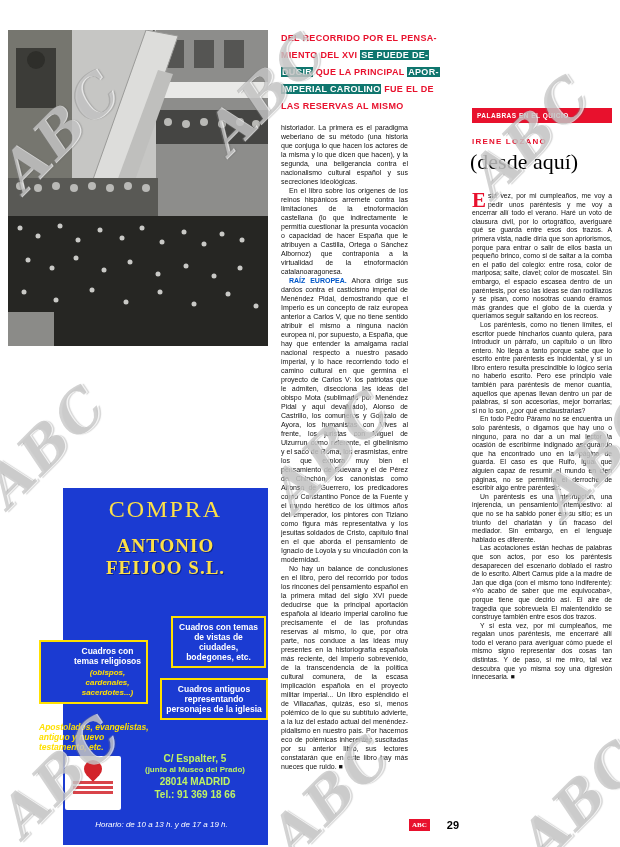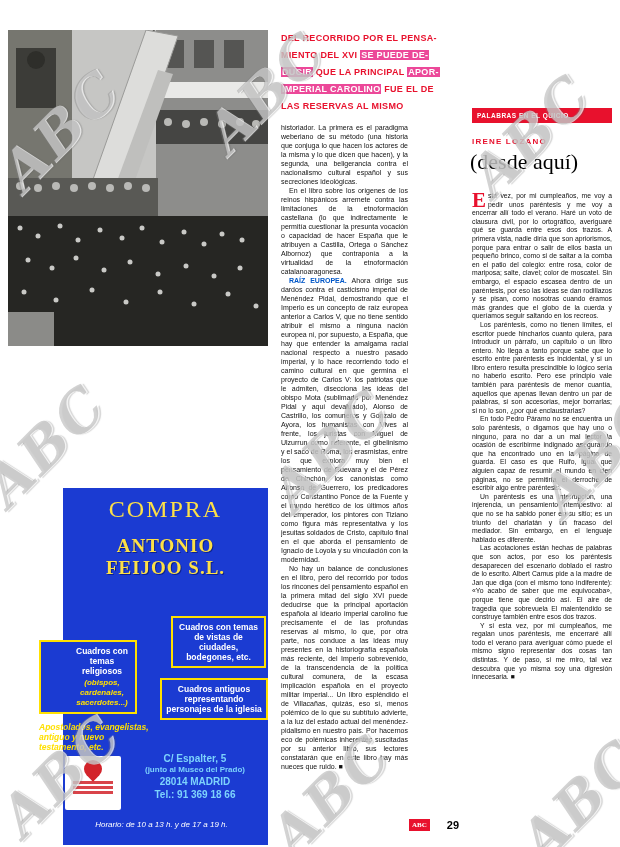--- a/index.html
+++ b/index.html
@@ -21,42 +21,42 @@
   .ad-title1{font-size:24px;letter-spacing:2px;}
   .ad-de{font-size:11px;font-style:italic;margin:1px 0;}
   .ad-title2{font-size:15px;letter-spacing:1px;}
   .ad-company1{margin-top:12px;font-size:19px;font-weight:bold;letter-spacing:1px;
                text-shadow:1px 1px 0 #0a1f8f;}
   .ad-company2{font-size:19px;font-weight:bold;letter-spacing:1px;text-shadow:1px 1px 0 #0a1f8f;}
   .ad-box{position:absolute;border:2px solid #ffe000;background:#1b3bd2;color:#fff;
           font-weight:bold;font-size:8.5px;line-height:10px;text-align:center;padding:4px 3px;
           box-sizing:border-box;}
   .box1{right:2px;top:128px;width:95px;}
-  .box2{left:-24px;top:152px;width:98px;padding-left:31px;}
+  .box2{left:-24px;top:152px;width:109px;padding-left:31px;}
   .box3{right:0px;top:190px;width:108px;}
   .ad-sub{display:block;color:#ffe000;font-style:italic;font-weight:bold;font-size:8px;margin-top:2px;}
   .ad-note{position:absolute;left:-24px;top:234px;width:110px;color:#ffe000;font-style:italic;
            font-weight:bold;font-size:8.5px;line-height:10px;text-align:left;}
   .ad-logo{position:absolute;left:2px;top:268px;width:56px;height:54px;background:#fff;
            border-radius:2px;padding:3px;box-sizing:border-box;}
   .logo-mark{width:18px;height:18px;background:#d2232a;margin:1px auto 3px auto;
              border-radius:50% 50% 50% 0;transform:rotate(-45deg);}
   .logo-lines i{display:block;height:3px;background:#d2232a;margin:2px 5px;opacity:.85;}
-  .ad-address{position:absolute;left:62px;top:264px;width:140px;color:#7dd3fc;font-weight:bold;
+  .ad-address{position:absolute;left:62px;top:264px;width:140px;color:#bef264;font-weight:bold;
               text-align:center;}
   .addr1{font-size:10px;line-height:13px;}
   .addr2{font-size:8px;line-height:10px;}
   .ad-schedule{position:absolute;left:0;right:8px;top:332px;text-align:center;color:#fff;
                font-style:italic;font-size:8px;}
 
   
   .mid{position:absolute;left:281px;top:30px;width:127px;}
   .lede{color:#e8112d;font-weight:bold;font-size:9px;letter-spacing:.3px;}
   .lede-line{height:17px;line-height:17px;white-space:nowrap;}
-  .lede .hl{background:#ec4899;color:#fff;padding:0 1px;}
+  .lede .hl{background:#0f766e;color:#fff;padding:0 1px;}
   .mid-body{margin-top:8px;font-size:7px;line-height:9px;text-align:justify;height:703px;
             overflow:hidden;}
   .mid-body p{margin:0;text-indent:8px;}
   .mid-body p.first{text-indent:0;}
   .raiz{color:#0057c8;font-weight:bold;}
 
   
   .kicker{position:absolute;left:472px;top:108px;width:140px;height:15px;background:#e8112d;
           color:#fff;font-size:6.5px;font-weight:bold;line-height:15px;padding-left:5px;
           letter-spacing:.5px;box-sizing:border-box;}

